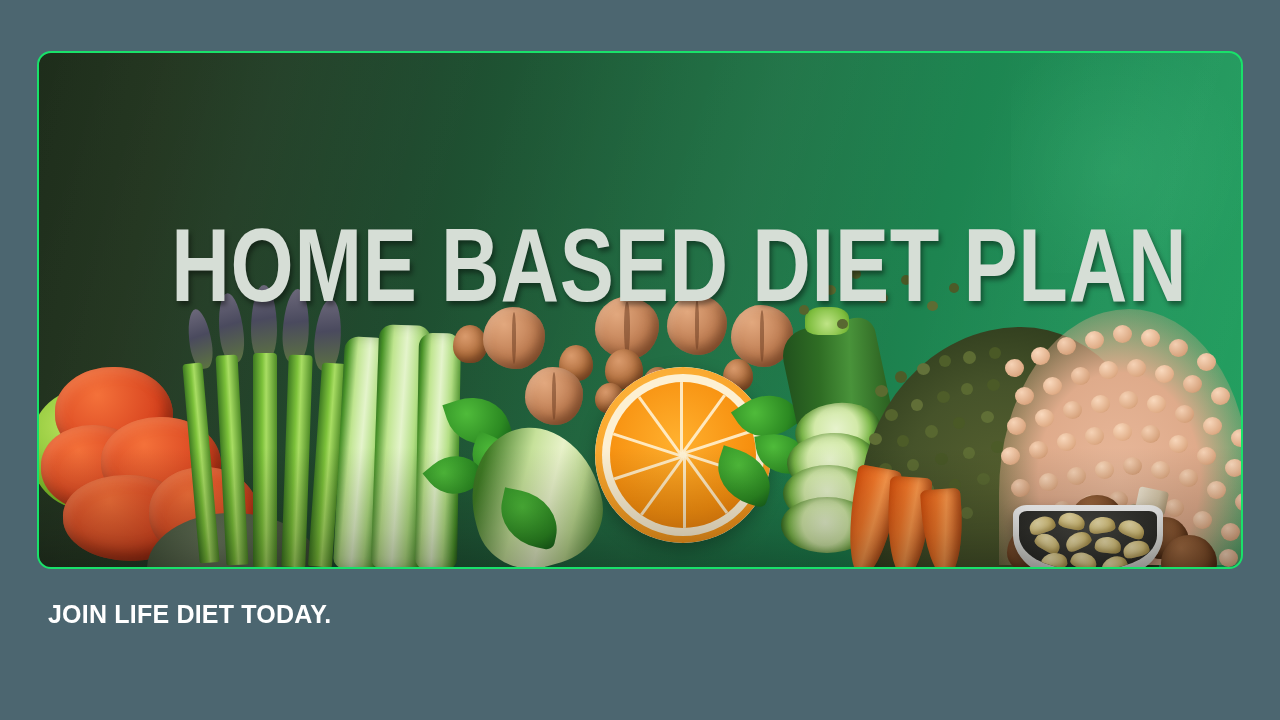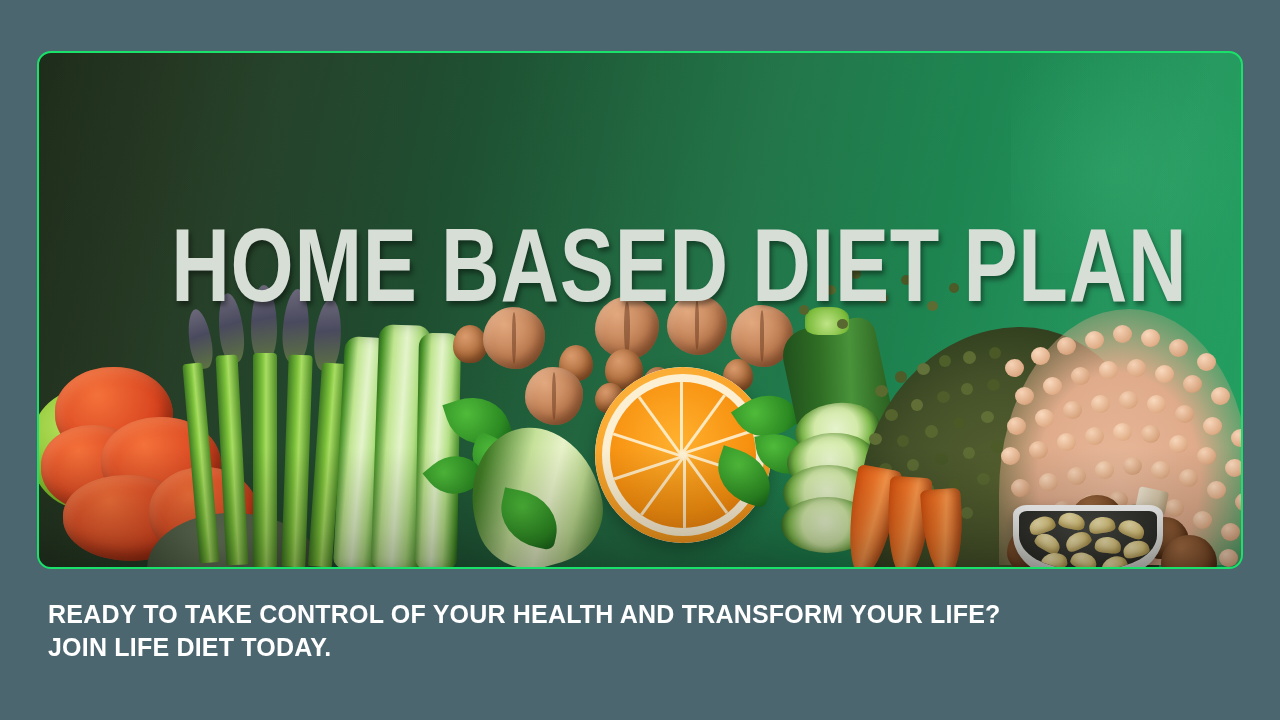--- a/index.html
+++ b/index.html
@@ -481,15 +481,14 @@
         <span class="fx cashew" style="left:52px;top:42px;width:26px;height:16px;transform:rotate(18deg);"></span>
         <span class="fx cashew" style="left:82px;top:46px;width:26px;height:16px;transform:rotate(-22deg);"></span>
       </div>
     </div>
 
     <div id="food-shadow"></div>
   </div>
 </div>
 
 <div id="caption">
-  <span class="cap-line">READY TO TAKE CONTROL OF YOUR HEALTH AND TRANSFORM YOUR LIFE?</span>
   <span class="cap-line">JOIN LIFE DIET TODAY.</span>
 </div>
 
 </body></html>

